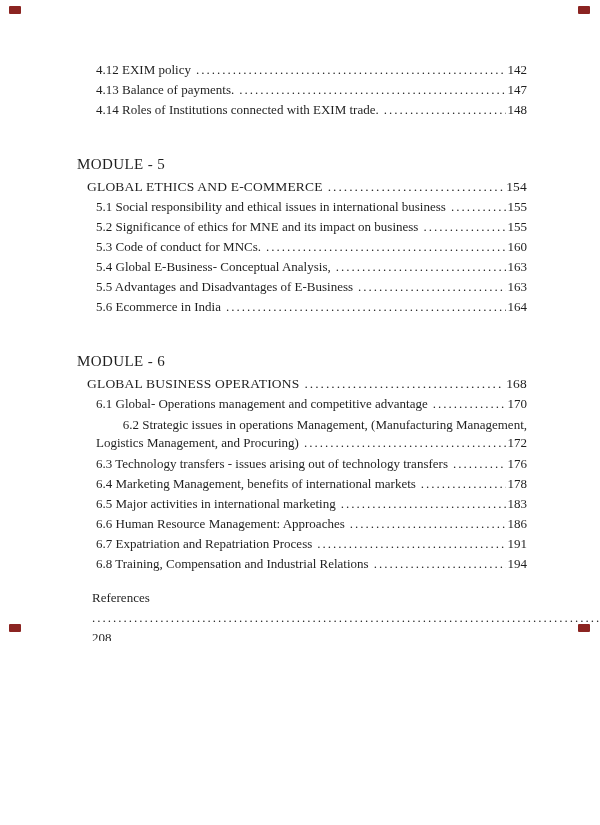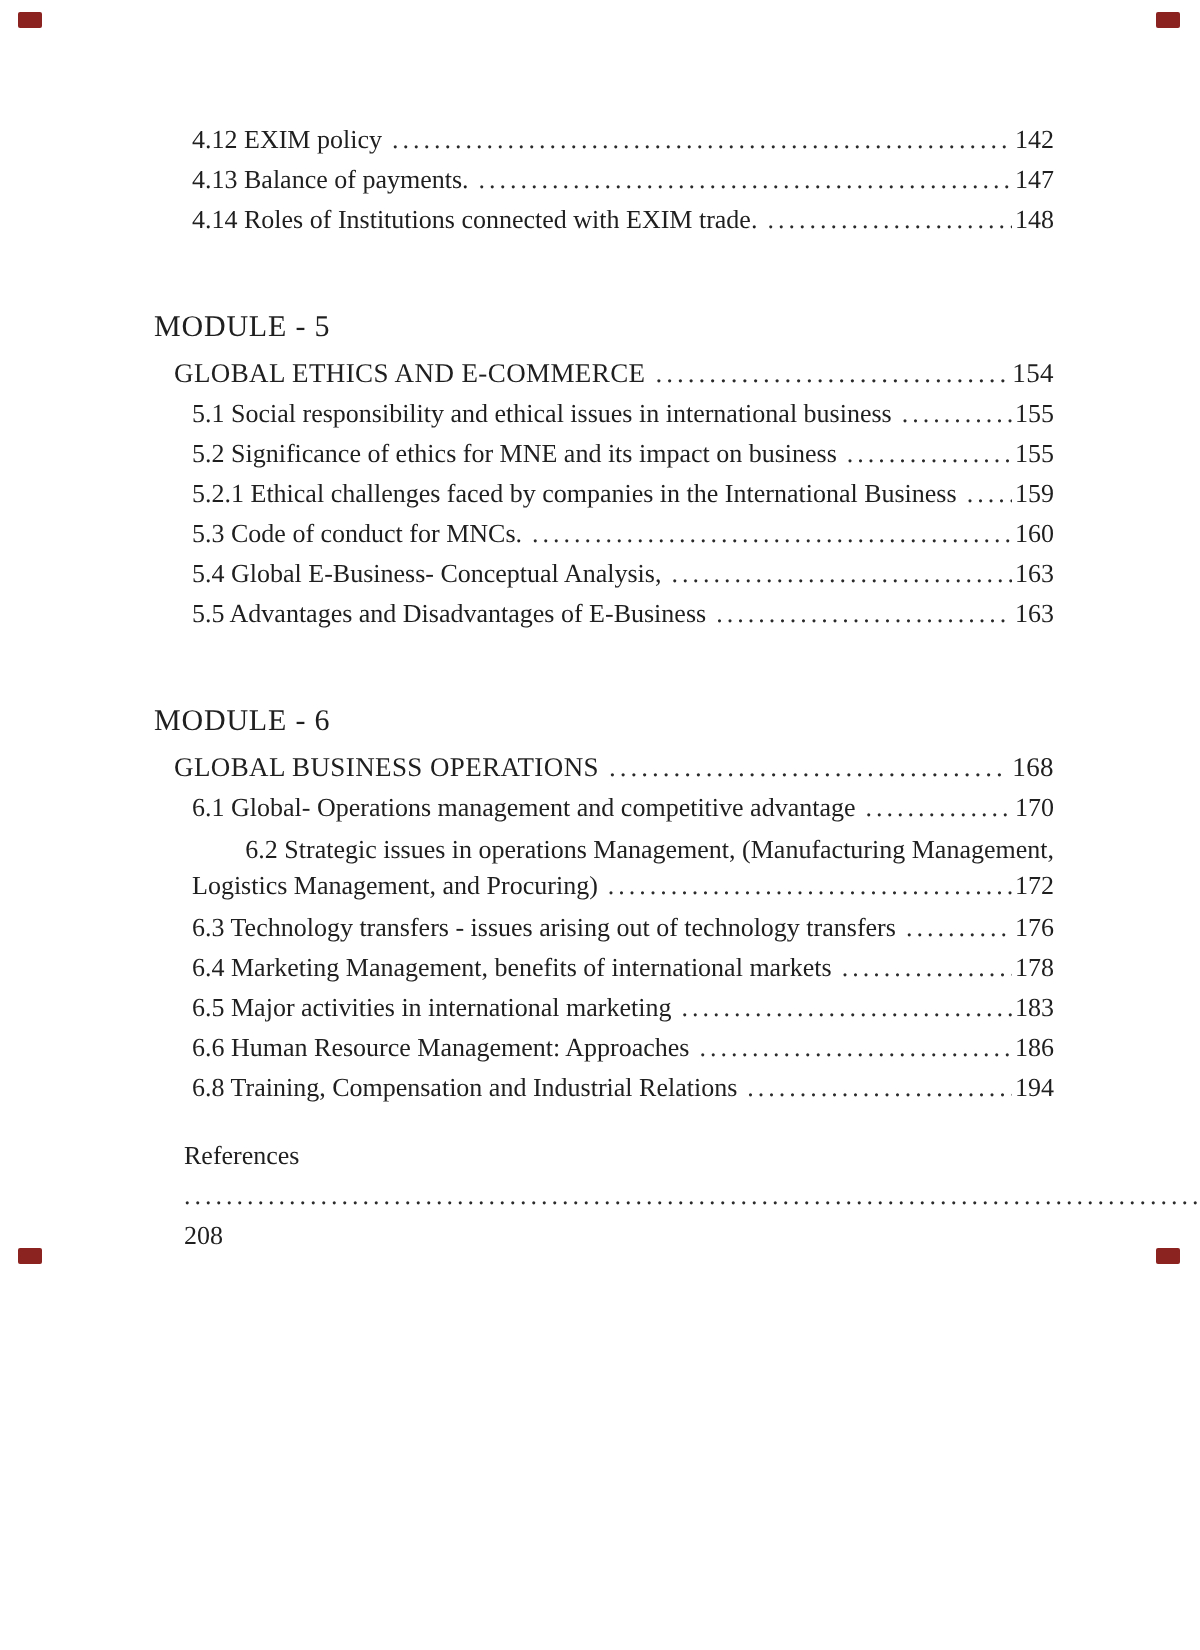--- a/index.html
+++ b/index.html
@@ -105,38 +105,38 @@
         <span class="title">5.1 Social responsibility and ethical issues in international business</span>
         <span class="leader"></span>
         <span class="page-num">155</span>
       </div>
       <div class="row sub flexline">
         <span class="title">5.2 Significance of ethics for MNE and its impact on business</span>
         <span class="leader"></span>
         <span class="page-num">155</span>
       </div>
       <div class="row sub flexline">
-        <span class="title">5.2.1 Ethical challenges faced by companies in the International Business</span>
-        <span class="leader"></span>
-        <span class="page-num">159</span>
-      </div>
-      <div class="row sub flexline">
         <span class="title">5.3 Code of conduct for MNCs.</span>
         <span class="leader"></span>
         <span class="page-num">160</span>
       </div>
       <div class="row sub flexline">
         <span class="title">5.4 Global E-Business- Conceptual Analysis,</span>
         <span class="leader"></span>
         <span class="page-num">163</span>
       </div>
       <div class="row sub flexline">
         <span class="title">5.5 Advantages and Disadvantages of E-Business</span>
         <span class="leader"></span>
         <span class="page-num">163</span>
+      </div>
+      <div class="row sub flexline">
+        <span class="title">5.6 Ecommerce in India</span>
+        <span class="leader"></span>
+        <span class="page-num">164</span>
       </div>
       <div class="row module">MODULE - 6</div>
       <div class="row main flexline">
         <span class="title">GLOBAL BUSINESS OPERATIONS</span>
         <span class="leader"></span>
         <span class="page-num">168</span>
       </div>
       <div class="row sub flexline">
         <span class="title">6.1 Global- Operations management and competitive advantage</span>
         <span class="leader"></span>
@@ -164,20 +164,25 @@
         <span class="title">6.5 Major activities in international marketing</span>
         <span class="leader"></span>
         <span class="page-num">183</span>
       </div>
       <div class="row sub flexline">
         <span class="title">6.6 Human Resource Management: Approaches</span>
         <span class="leader"></span>
         <span class="page-num">186</span>
       </div>
       <div class="row sub flexline">
+        <span class="title">6.7 Expatriation and Repatriation Process</span>
+        <span class="leader"></span>
+        <span class="page-num">191</span>
+      </div>
+      <div class="row sub flexline">
         <span class="title">6.8 Training, Compensation and Industrial Relations</span>
         <span class="leader"></span>
         <span class="page-num">194</span>
       </div>
       <div class="row ref flexline">
         <span class="title">References</span>
         <span class="leader"></span>
         <span class="page-num">208</span>
       </div>
     </div>

